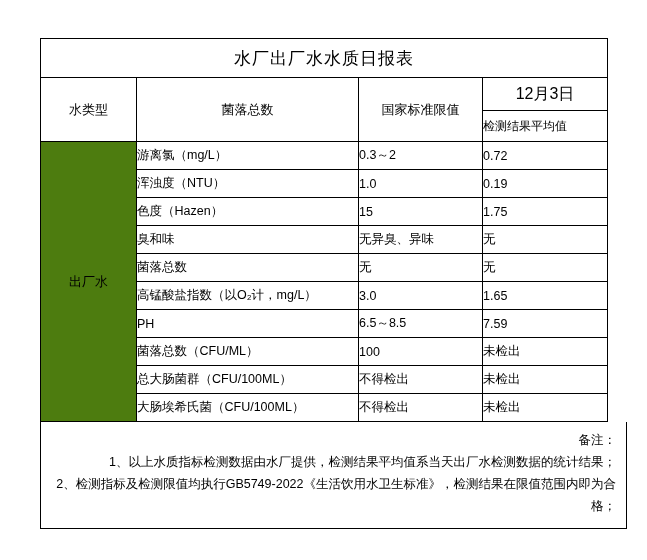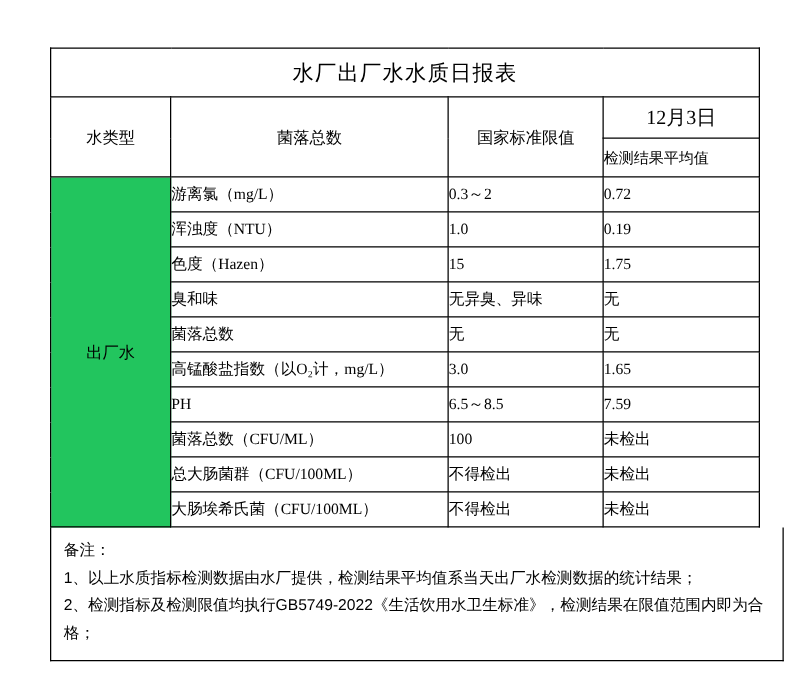--- a/index.html
+++ b/index.html
@@ -23,21 +23,20 @@
   table.report {
     border-collapse: collapse;
     width: 567px;
     table-layout: fixed;
   }
   table.report td, table.report th {
     border: 1px solid #000000;
     font-weight: normal;
     vertical-align: middle;
     padding: 0;
-    font-family: Liberation Serif, serif;
   }
   .title-cell {
     height: 38px;
     text-align: center;
     font-size: 17px;
     font-weight: bold;
     letter-spacing: 1px;
   }
   .hdr {
     text-align: center;
@@ -52,21 +51,21 @@
     text-align: center;
     font-size: 16px;
     font-weight: bold;
     height: 32px;
   }
   .date-sub {
     font-size: 12px;
     height: 30px;
   }
   .watertype {
-    background: #22c55e;
+    background: #4d7c0f;
     text-align: center;
     font-size: 13px;
     vertical-align: middle;
   }
   .item {
     font-size: 12.5px;
     padding-left: 6px;
     height: 27px;
     text-align: left;
     margin-left: 20px;
@@ -80,20 +79,21 @@
     border: 1px solid #000000;
     border-top: none;
     width: 565px;
     box-sizing: content-box;
     padding: 8px 10px 10px 10px;
     font-size: 12.5px;
     line-height: 1.75;
   }
   .notes div {
     white-space: normal;
+    text-align: right;
   }
   .notes .nline {
     text-indent: 0;
   }
   col.c1 { width: 96px; }
   col.c2 { width: 222px; }
   col.c3 { width: 124px; }
   col.c4 { width: 125px; }
 </style>
 </head>

